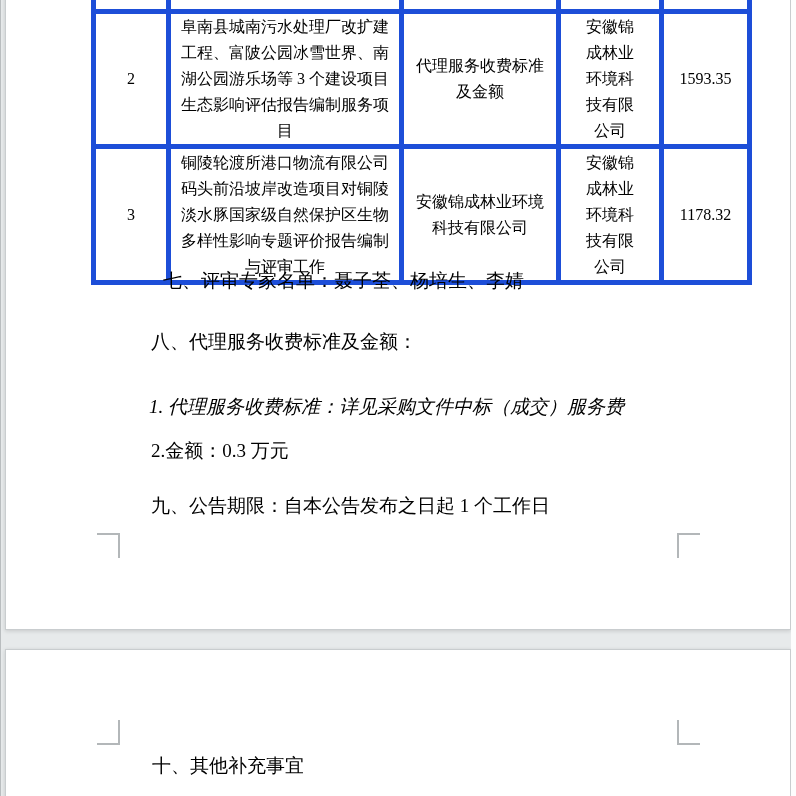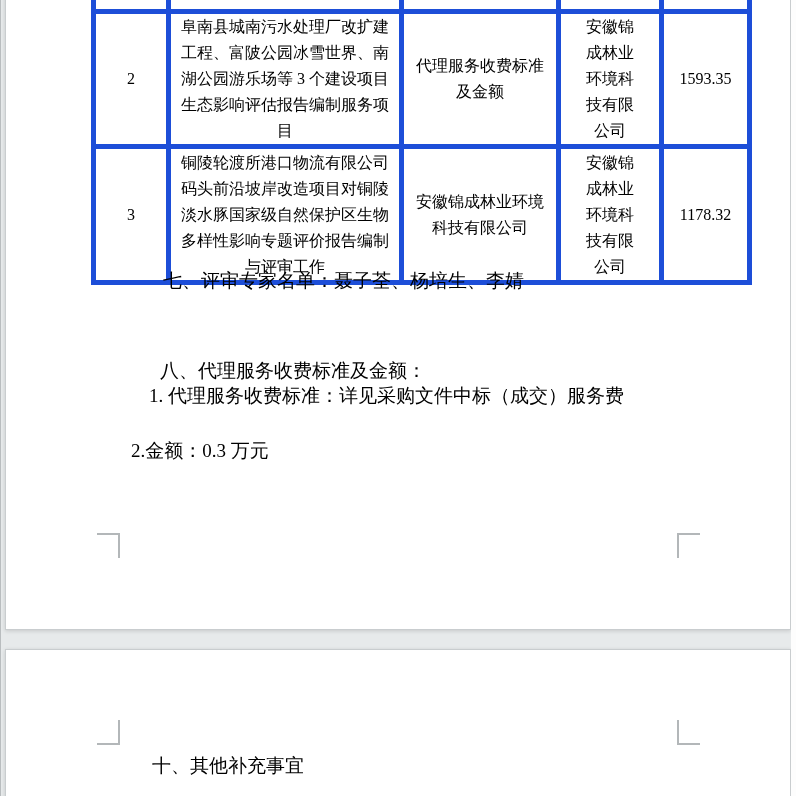--- a/index.html
+++ b/index.html
@@ -61,23 +61,23 @@
 
   
   .para {
     position: absolute;
     font-size: 19px;
     line-height: 19px;
     color: #000;
     white-space: nowrap;
   }
   .p-experts { left: 145px; top: 290px; margin-left: 12px; }
-  .p-fees-heading { left: 154px; top: 351px; margin-top: 29px; }
-  .p-fee-standard { left: 143px; top: 405px; }
-  .p-fee-amount { left: 125px; top: 460px; }
+  .p-fees-heading { left: 145px; top: 351px; }
+  .p-fee-standard { left: 143px; top: 416px; font-style: italic; }
+  .p-fee-amount { left: 145px; top: 460px; }
   .p-notice-period { left: 145px; top: 515px; }
   .p-other { left: 146px; top: 106px; text-align: center; }
 
   
   .mark {
     position: absolute;
     width: 21px;
     height: 23px;
   }
   .mark-b-left  { left: 91px;  top: 552px; border-top: 2px solid #b3b7b9;  border-right: 2px solid #b3b7b9; }
@@ -123,20 +123,21 @@
             <td class="cell-agency">安徽锦成林业环境科技有限公司</td>
             <td class="cell-date">1178.32</td>
           </tr>
         </tbody>
       </table>
 
       <div class="para p-experts">七、评审专家名单：聂子荃、杨培生、李婧</div>
       <div class="para p-fees-heading">八、代理服务收费标准及金额：</div>
       <div class="para p-fee-standard">1. 代理服务收费标准：详见采购文件中标（成交）服务费</div>
       <div class="para p-fee-amount">2.金额：0.3 万元</div>
+      <div class="para p-notice-period">九、公告期限：自本公告发布之日起 1 个工作日</div>
 
       <div class="mark mark-b-left"></div>
       <div class="mark mark-b-right"></div>
     </div>
 
     <div class="page" id="page-2">
       <div class="mark mark-t-left"></div>
       <div class="mark mark-t-right"></div>
 
       <div class="para p-other">十、其他补充事宜</div>

